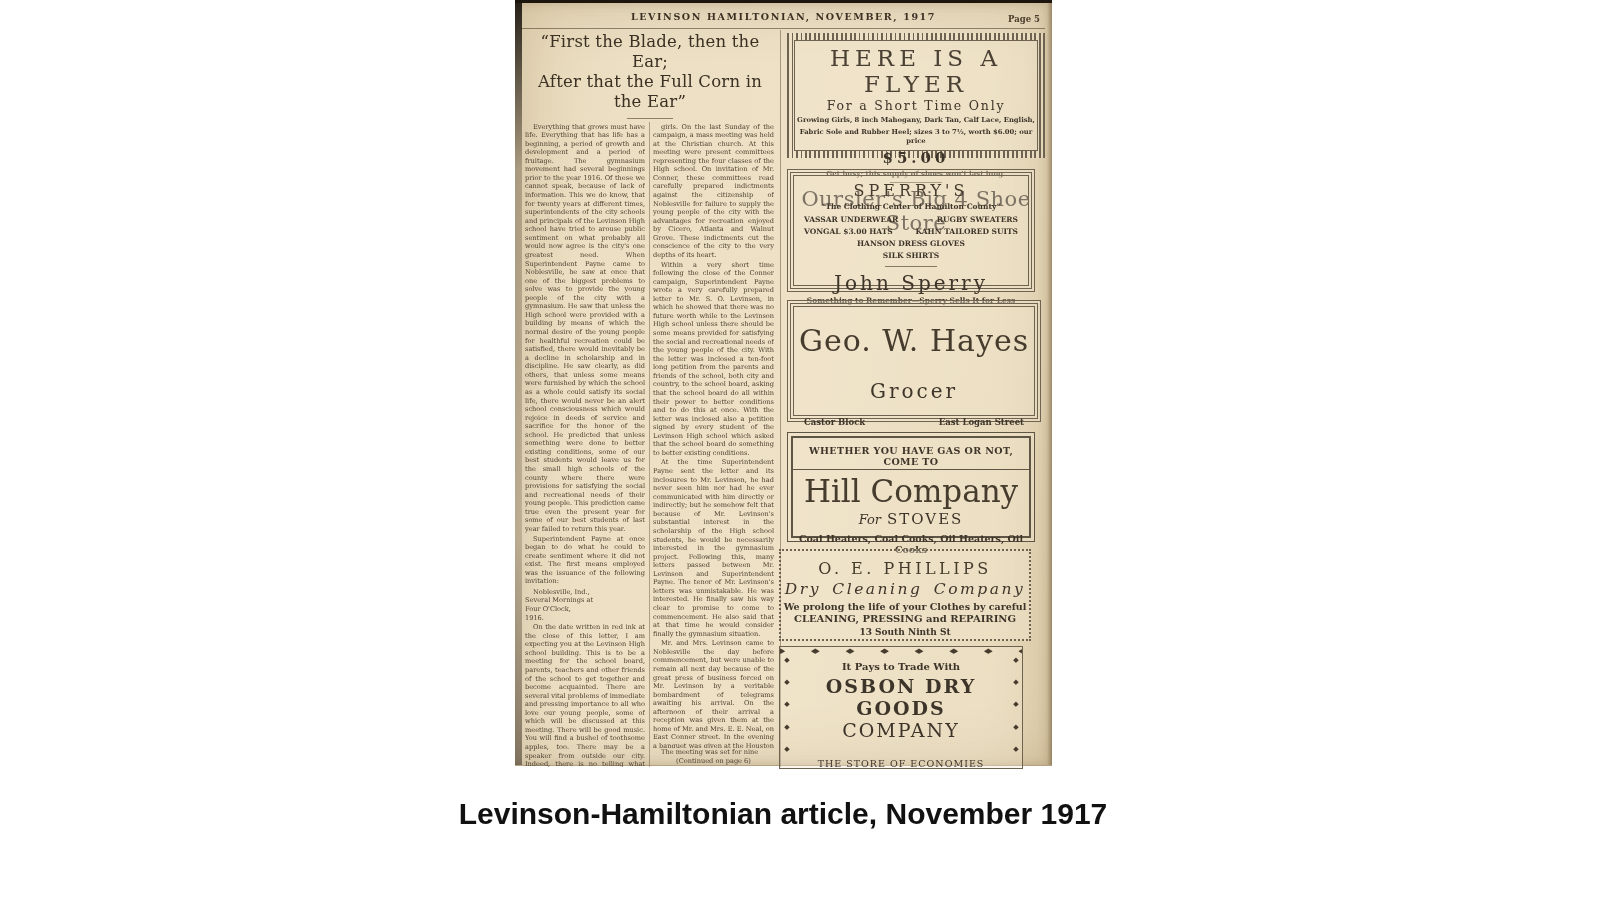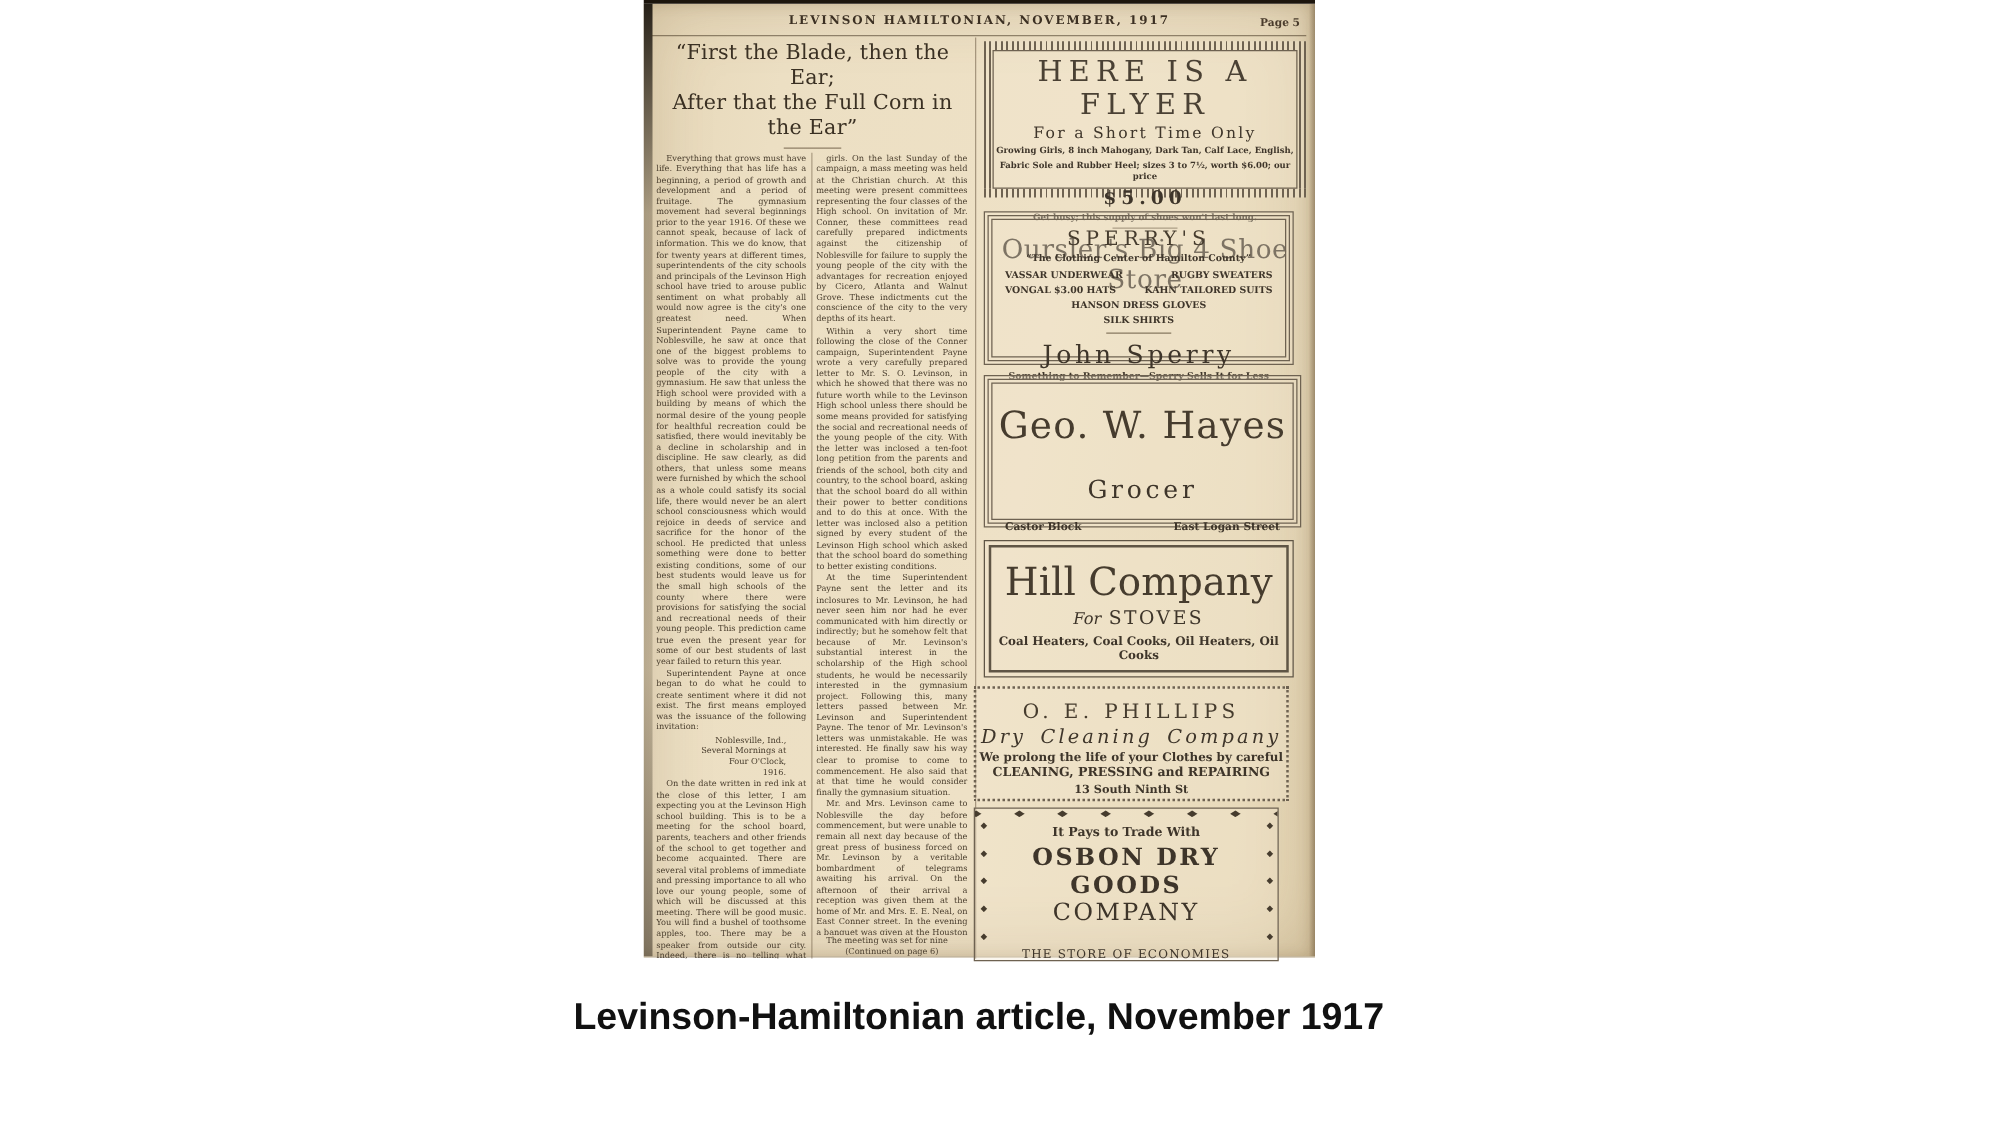--- a/index.html
+++ b/index.html
@@ -31,21 +31,21 @@
                    letter-spacing:.2px; padding-top:2px; }
   .article-title .t2 { display:block; }
   .title-divider { width:46px; height:1px; background:rgba(80,64,42,.6); margin:5px auto 3px auto; }
   .cols { flex:1; display:flex; overflow:hidden; }
   .col { width:50%; padding:1px 4px 0 3px; font-size:6.6px; line-height:1.3;
          text-align:justify; color:#4c4030; overflow:hidden;
          display:flex; flex-direction:column; }
   .col-1 { border-right:1px solid rgba(95,78,55,.45); }
   .col-body { flex:1; overflow:hidden; }
   .col p { text-indent:8px; margin-bottom:1px; }
-  .addr-block { white-space:pre-line; text-align:right; padding-right:16px; text-indent:0; margin:2px 0; }
+  .addr-block { white-space:pre-line; text-align:left; padding-right:16px; text-indent:0; margin:2px 0; }
   .col-foot { flex:none; }
   .col-foot .lastline { text-indent:8px; }
   .col-foot .continued { text-align:center; text-indent:0; }
 
   
   .ad { position:absolute; text-align:center; color:#3e352a; background:rgba(244,233,210,.35); }
   .ad .rule-sm { width:52px; height:1px; background:rgba(80,64,42,.65); margin:4px auto; }
 
   
   .ad-flyer { left:272px; top:30px; width:258px; height:125px;
@@ -207,20 +207,21 @@
         <div class="hayes-row">
           <span>Castor Block</span>
           <span>East Logan Street</span>
         </div>
       </div>
     </div>
   </div>
 
   <div class="ad ad-hill">
     <div class="inner">
+      <div><span class="hill-kicker">WHETHER YOU HAVE GAS OR NOT, COME TO</span></div>
       <div class="hill-name">Hill Company</div>
       <div>
         <span class="hill-for">For</span><span class="hill-product">STOVES</span>
       </div>
       <div class="hill-items">Coal Heaters, Coal Cooks, Oil Heaters, Oil Cooks</div>
     </div>
   </div>
 
   <div class="ad ad-phillips">
     <div class="phillips-name">O. E. PHILLIPS</div>

